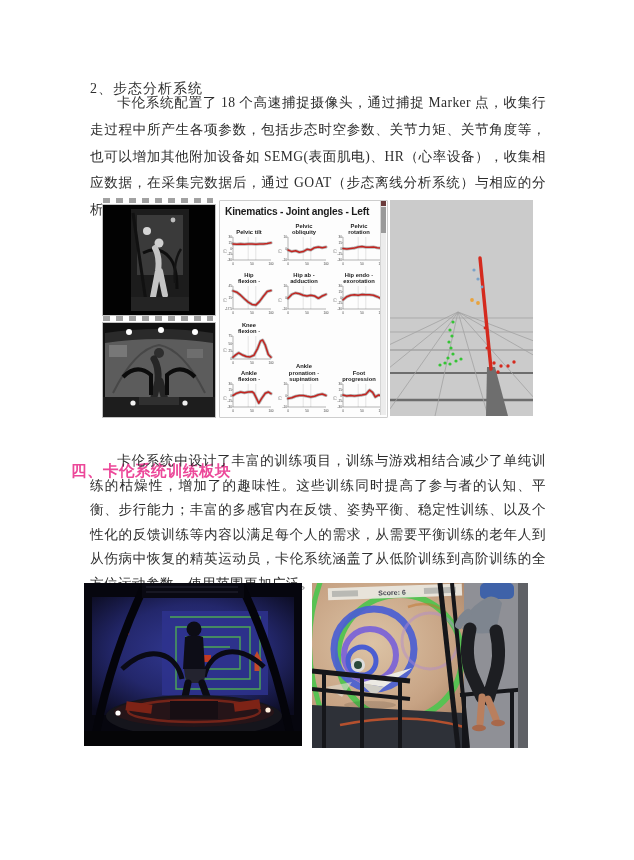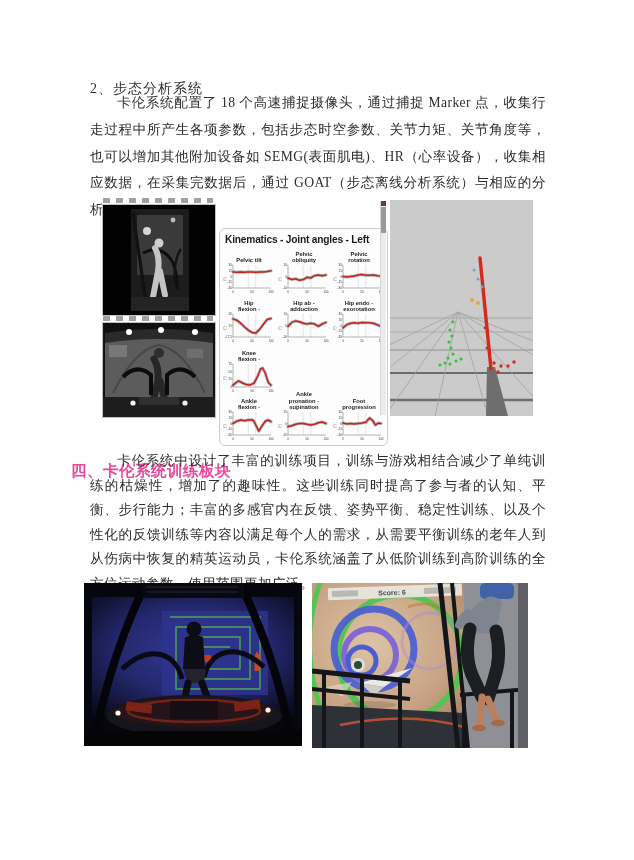--- a/index.html
+++ b/index.html
@@ -16,21 +16,21 @@
              color:#2d2d2d;text-align:justify;text-indent:2em;letter-spacing:.4px;}
   
   #figure-gait{left:102px;top:198px;width:431px;height:218px;background:#fff;}
   .video-strip{left:1px;width:110px;height:5px;background:
       repeating-linear-gradient(90deg,#8a8a8a 0 7px,#fff 7px 13px);opacity:.8;}
   #video-strip-1{top:0;}
   #video-strip-2{top:118px;}
   #video-frame-1{left:0;top:6px;width:112px;height:110px;border:1px solid #c2c2c2;background:#000;}
   #video-frame-2{left:0;top:124px;width:112px;height:94px;border:1px solid #c2c2c2;background:#111;}
   #kin-panel{left:117px;top:2px;width:167px;height:216px;background:#fdfdfd;
-             border:1px solid #cdcdcd;border-radius:6px;overflow:hidden;margin-top:28px;}
+             border:1px solid #cdcdcd;border-radius:1px;overflow:hidden;}
   #kin-title{position:absolute;left:5px;top:5px;width:158px;font-family:"Liberation Sans","DejaVu Sans",sans-serif;
              font-weight:bold;font-size:10.2px;color:#1b1b1b;letter-spacing:-.2px;}
   .mini-chart{position:absolute;width:52px;}
   .mini-title{font-family:"Liberation Sans","DejaVu Sans",sans-serif;font-weight:bold;
               font-size:5.8px;line-height:1.08;color:#222;text-align:center;white-space:pre-line;
               height:14px;display:flex;flex-direction:column;justify-content:flex-end;align-items:center;}
   #kin-scrollbar{left:278px;top:3px;width:5px;height:214px;background:#ececec;border-left:1px solid #d5d5d5;}
   #kin-scroll-thumb{left:0;top:6px;width:5px;height:26px;background:#9a9a9a;}
   #kin-scroll-arrow{left:0;top:0;width:5px;height:5px;background:#6b3b3b;}
   #viewport3d{left:288px;top:2px;width:143px;height:216px;background:var(--vp-bg,#cbcbcb);}

